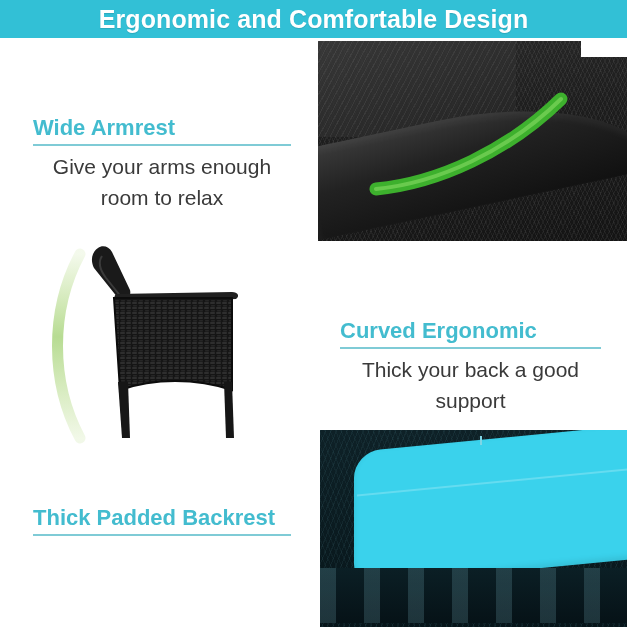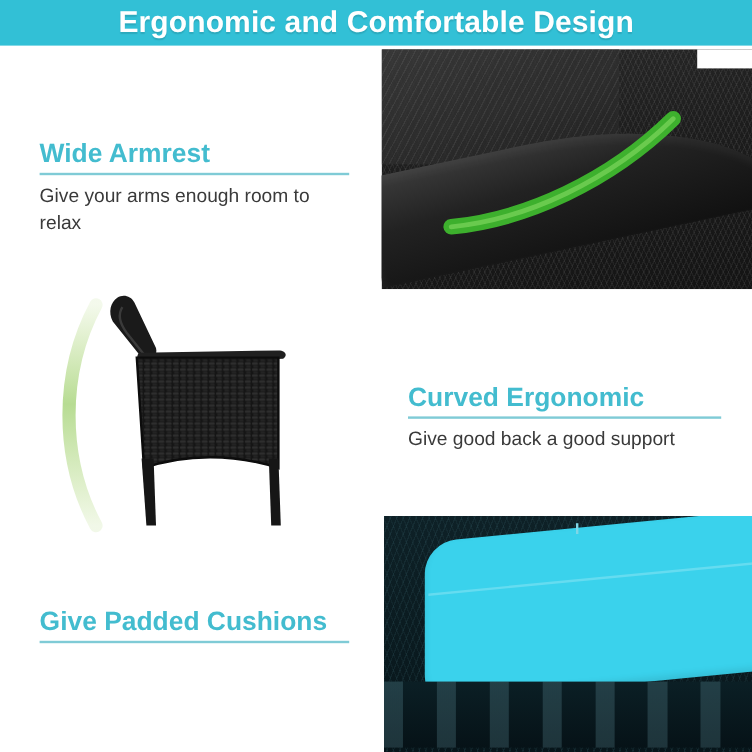--- a/index.html
+++ b/index.html
@@ -56,23 +56,24 @@
     white-space: nowrap;
     margin: 16px 0 4px 0;
   }
   .feature-rule {
     height: 2px;
     background: #7fcbd6;
     margin: 0 0 6px 0;
   }
   .feature-desc {
     color: #3a3a3a;
-    font-size: 16px;
+    font-size: 21px;
     line-height: 1.45;
     margin: 0;
+    text-align: center;
   }
 
   #feature-armrest    { left: 33px;  top: 100px; width: 258px; }
   #feature-backrest   { left: 340px; top: 303px; width: 261px; }
   #feature-cushions   { left: 33px;  top: 490px; width: 258px; }
 
   
   .photo {
     position: absolute;
     overflow: hidden;
@@ -267,25 +268,25 @@
       <path d="M 78 66 L 196 66 L 196 158 C 160 146, 118 146, 84 158 L 78 66 Z" fill="none" stroke="#0c0c0c" stroke-width="2"></path>
 
       <path d="M 82 150 L 86 206 L 94 206 L 92 150 Z" fill="#161616"></path>
       <path d="M 188 150 L 190 206 L 198 206 L 196 150 Z" fill="#161616"></path>
     </svg>
   </div>
 
   <div class="feature" id="feature-backrest">
     <div class="feature-title">Curved Ergonomic</div>
     <div class="feature-rule"></div>
-    <div class="feature-desc">Give good back a good support</div>
+    <div class="feature-desc">Thick your back a good support</div>
   </div>
 
   <div class="feature" id="feature-cushions">
-    <div class="feature-title">Give Padded Cushions</div>
+    <div class="feature-title">Thick Padded Backrest</div>
     <div class="feature-rule"></div>
   </div>
 
   <div class="photo" id="photo-cushion">
     <div class="dark-weave"></div>
     <div class="cushion"></div>
     <div class="cushion-seam"></div>
     <div class="base-row"></div>
     <div class="tag"></div>
   </div>

